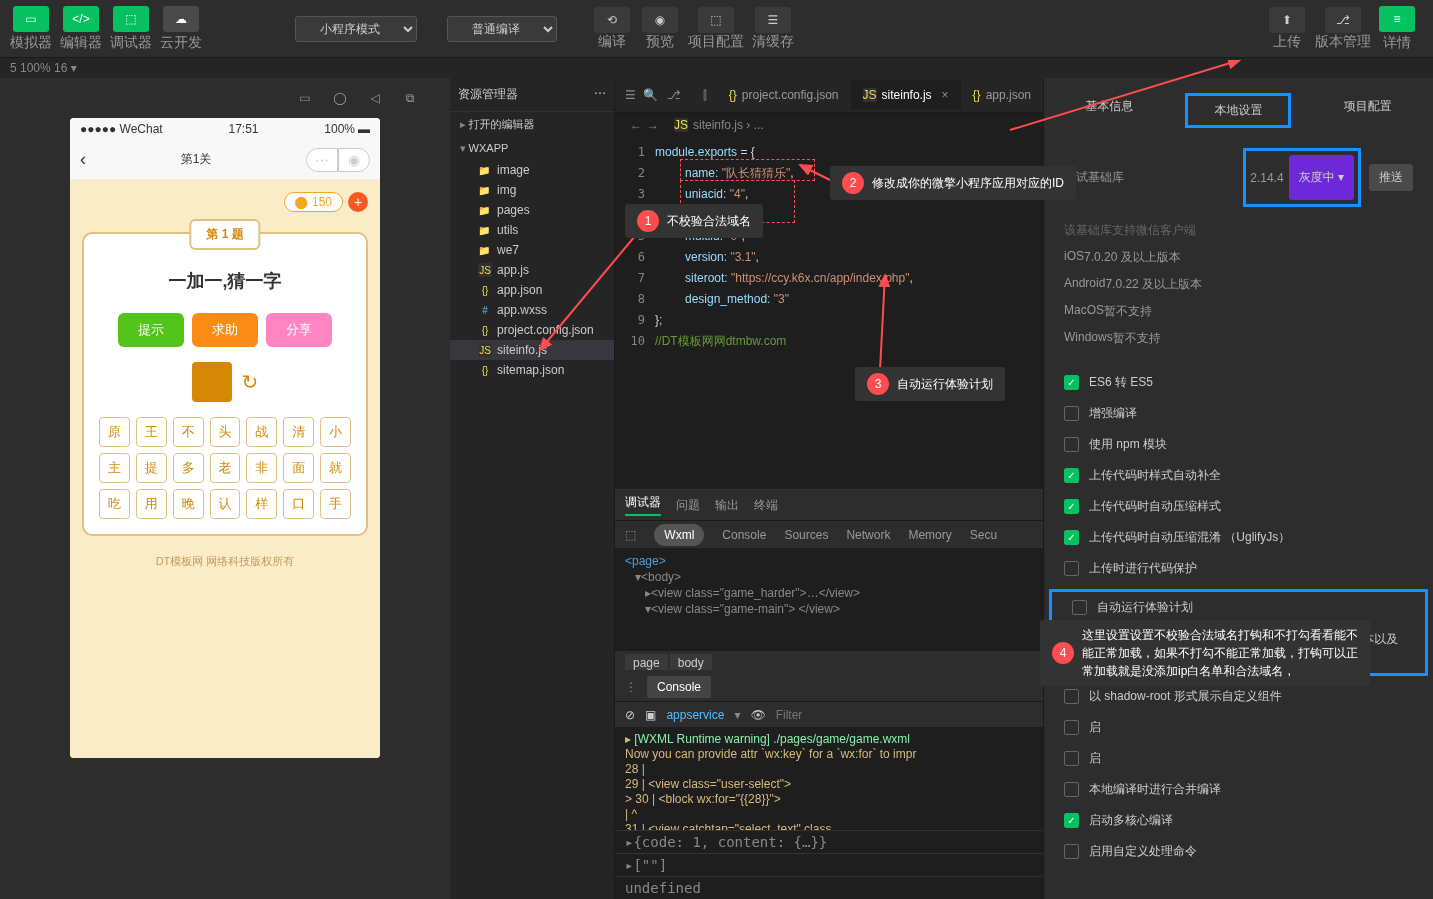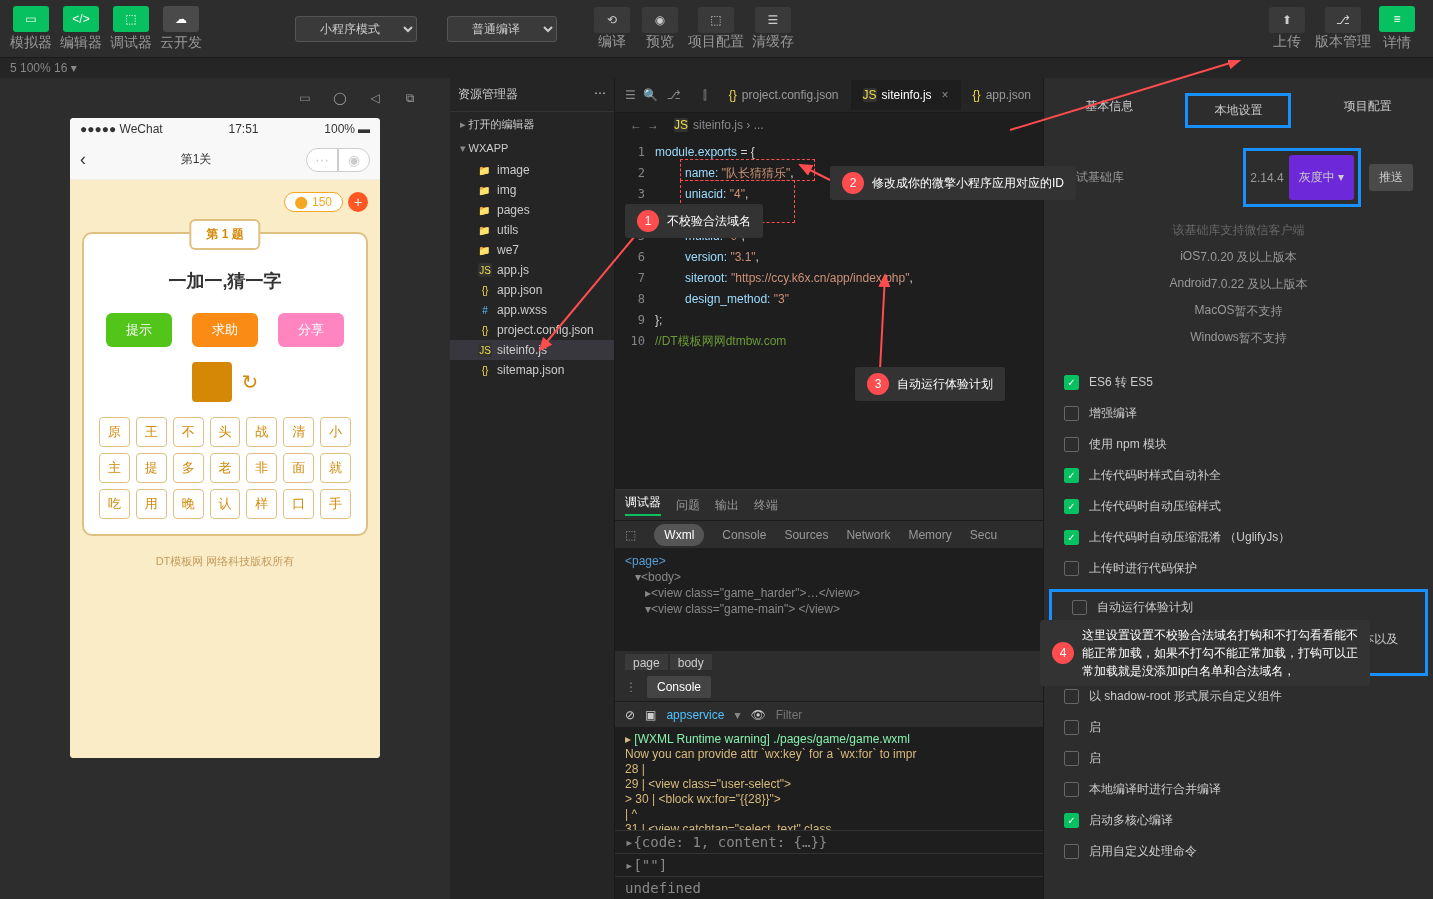--- a/index.html
+++ b/index.html
@@ -26,21 +26,21 @@
 .ph-cap{width:32px;height:24px;border:1px solid #ccc;display:flex;align-items:center;justify-content:center;font-size:14px}
 .ph-cap:first-child{border-radius:12px 0 0 12px;background:#fff}
 .ph-cap:last-child{border-radius:0 12px 12px 0;background:#fff}
 .ph-body{height:578px;background:#fbecc8;padding:12px}
 .ph-coins{display:flex;justify-content:flex-end;align-items:center;gap:5px;margin-bottom:10px}
 .coin-badge{background:#fff;border:1px solid #f5a623;border-radius:12px;padding:2px 10px;color:#f5a623;display:flex;align-items:center;gap:4px}
 .coin-plus{width:20px;height:20px;background:#ff5722;border-radius:50%;color:#fff;display:flex;align-items:center;justify-content:center;font-size:14px}
 .q-card{background:#fff;border:2px solid #e0c080;border-radius:10px;padding:15px;text-align:center;position:relative;margin-top:20px}
 .q-badge{position:absolute;top:-15px;left:50%;transform:translateX(-50%);background:#fff;border:2px solid #e0c080;border-radius:6px;padding:5px 15px;color:#d48806;font-weight:bold}
 .q-text{font-size:18px;color:#333;margin:20px 0;font-weight:bold}
-.q-btns{display:flex;gap:20px;justify-content:center;margin:15px 0}
+.q-btns{display:flex;gap:8px;justify-content:center;margin:15px 0}
 .qb{padding:8px 20px;border-radius:6px;color:#fff;font-size:13px}
 .qb.g{background:#52c41a}.qb.o{background:#fa8c16}.qb.p{background:#ff85c0}
 .ans-row{display:flex;justify-content:center;gap:10px;margin:15px 0;align-items:center}
 .ans-sq{width:40px;height:40px;background:#d48806;border-radius:4px}
 .ans-ref{color:#d48806;font-size:20px}
 .char-grid{display:grid;grid-template-columns:repeat(7,1fr);gap:6px;margin-top:15px}
 .char-c{height:30px;border:1px solid #e0c080;border-radius:4px;display:flex;align-items:center;justify-content:center;color:#d48806;background:#fff;font-size:13px}
 .ph-foot{text-align:center;color:#c49a5a;font-size:11px;margin-top:18px}
 .explorer{width:165px;background:#252525;border-right:1px solid #1a1a1a}
 .exp-hdr{padding:8px;color:#ccc;font-size:12px;display:flex;justify-content:space-between;border-bottom:1px solid #333}
@@ -80,21 +80,21 @@
 .dbg-obj{color:#888;padding:3px 10px;border-top:1px solid #333;font-family:Consolas,monospace;font-size:14px}
 .rpanel{width:390px;background:#2d2d2d;border-left:1px solid #1a1a1a;padding:0;position:relative}
 .rp-tabs{display:flex;justify-content:space-around;padding:15px 10px 10px}
 .rp-tab{color:#ccc;cursor:pointer;padding:5px 10px}
 .rp-tab.hl{border:3px solid #1890ff;padding:6px 26px}
 .rp-row{display:flex;align-items:center;padding:10px 20px;color:#999;font-size:12px}
 .rp-row .lbl{flex:1}
 .rp-ver{border:3px solid #1890ff;padding:4px;display:inline-flex;align-items:center;gap:5px}
 .rp-ver-sel{background:#6d28d9;padding:14px 10px;border-radius:3px;color:#ccc}
 .rp-push{background:#4a4a4a;padding:5px 10px;border-radius:3px;color:#ccc;margin-left:8px}
-.rp-info{padding:5px 20px;display:flex;justify-content:center;color:#999;font-size:12px}
+.rp-info{padding:5px 20px;display:flex;justify-content:flex-start;color:#999;font-size:12px}
 .rp-chk{padding:7px 20px;display:flex;align-items:center;gap:10px;color:#ccc;font-size:12px}
 .chk{width:15px;height:15px;border:1px solid #666;border-radius:2px;display:inline-flex;align-items:center;justify-content:center}
 .chk.on{background:#07c160;border-color:#07c160;color:#fff;font-size:10px}
 .rp-box-hl{border:3px solid #1890ff;margin:5px}
 .annot{position:absolute;background:#333;color:#fff;padding:6px 12px;border-radius:3px;font-size:13px;display:flex;align-items:center;gap:8px;z-index:100;line-height:1.5}
 .annot .num{width:22px;height:22px;background:#ff4d4f;border-radius:50%;display:flex;align-items:center;justify-content:center;font-size:12px;flex-shrink:0}
 .arrow{position:absolute;z-index:99;pointer-events:none}
 .arrow-line{stroke:#ff4d4f;stroke-width:2;fill:none}
 .arrow-head{fill:#ff4d4f}
 </style>

